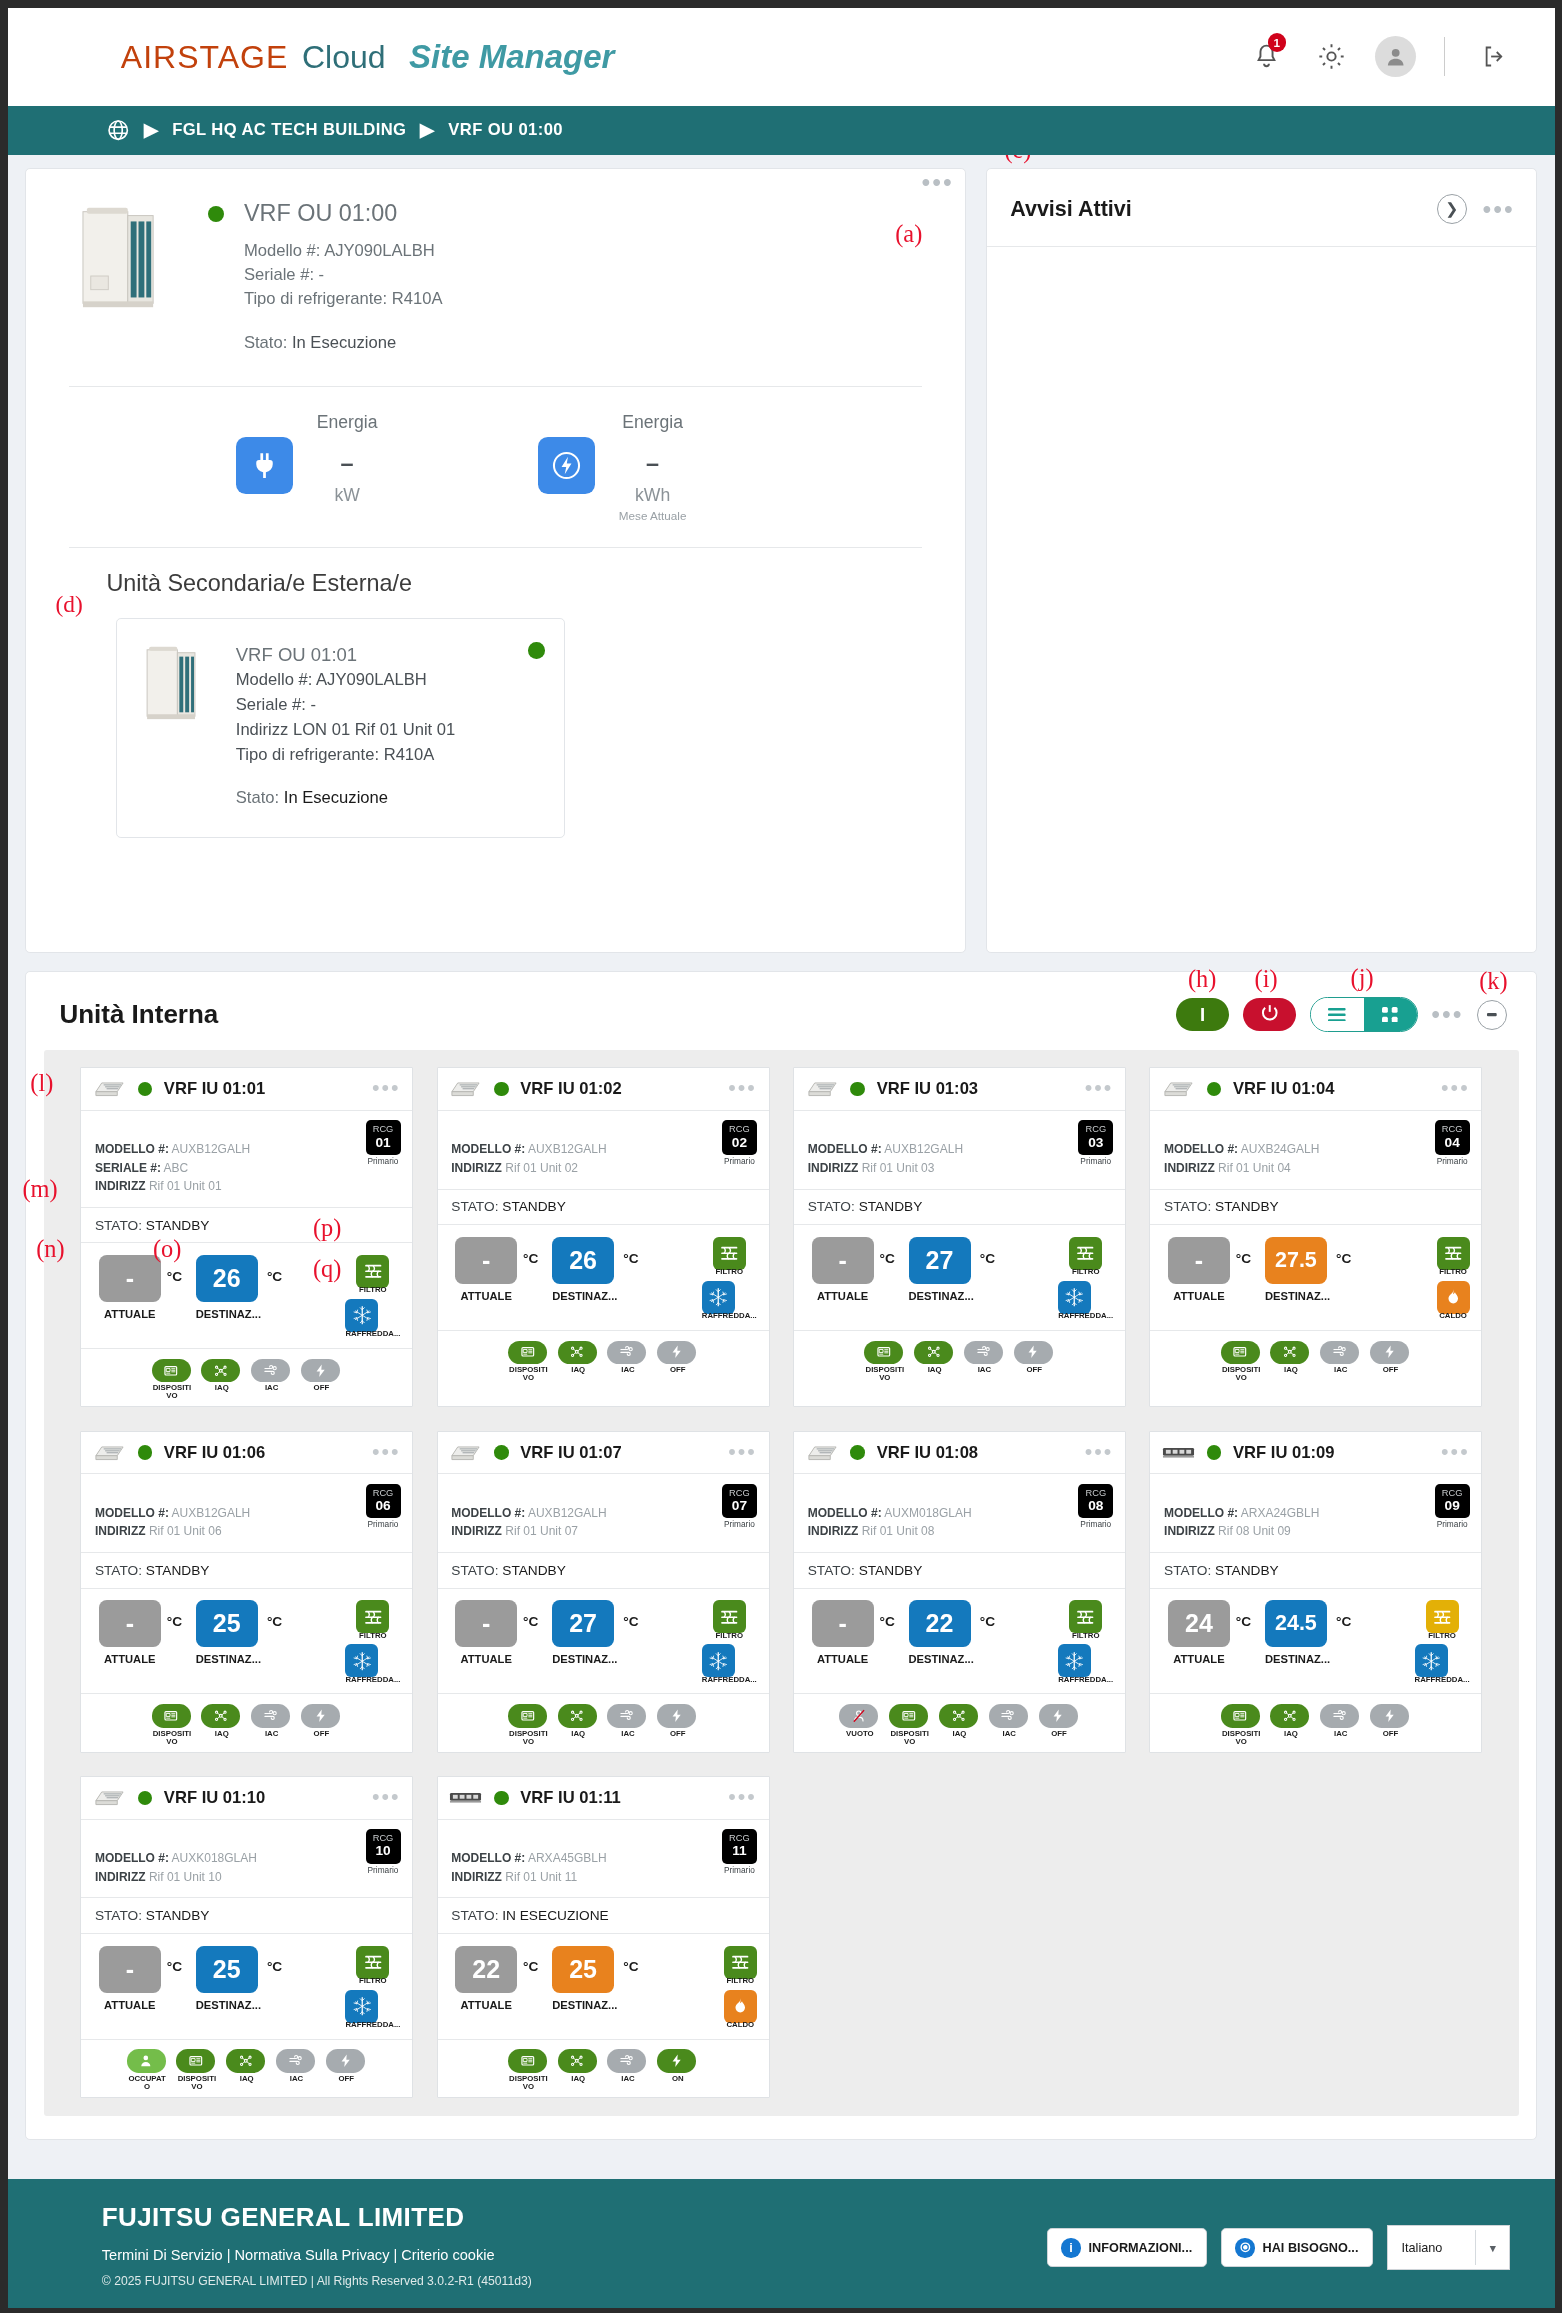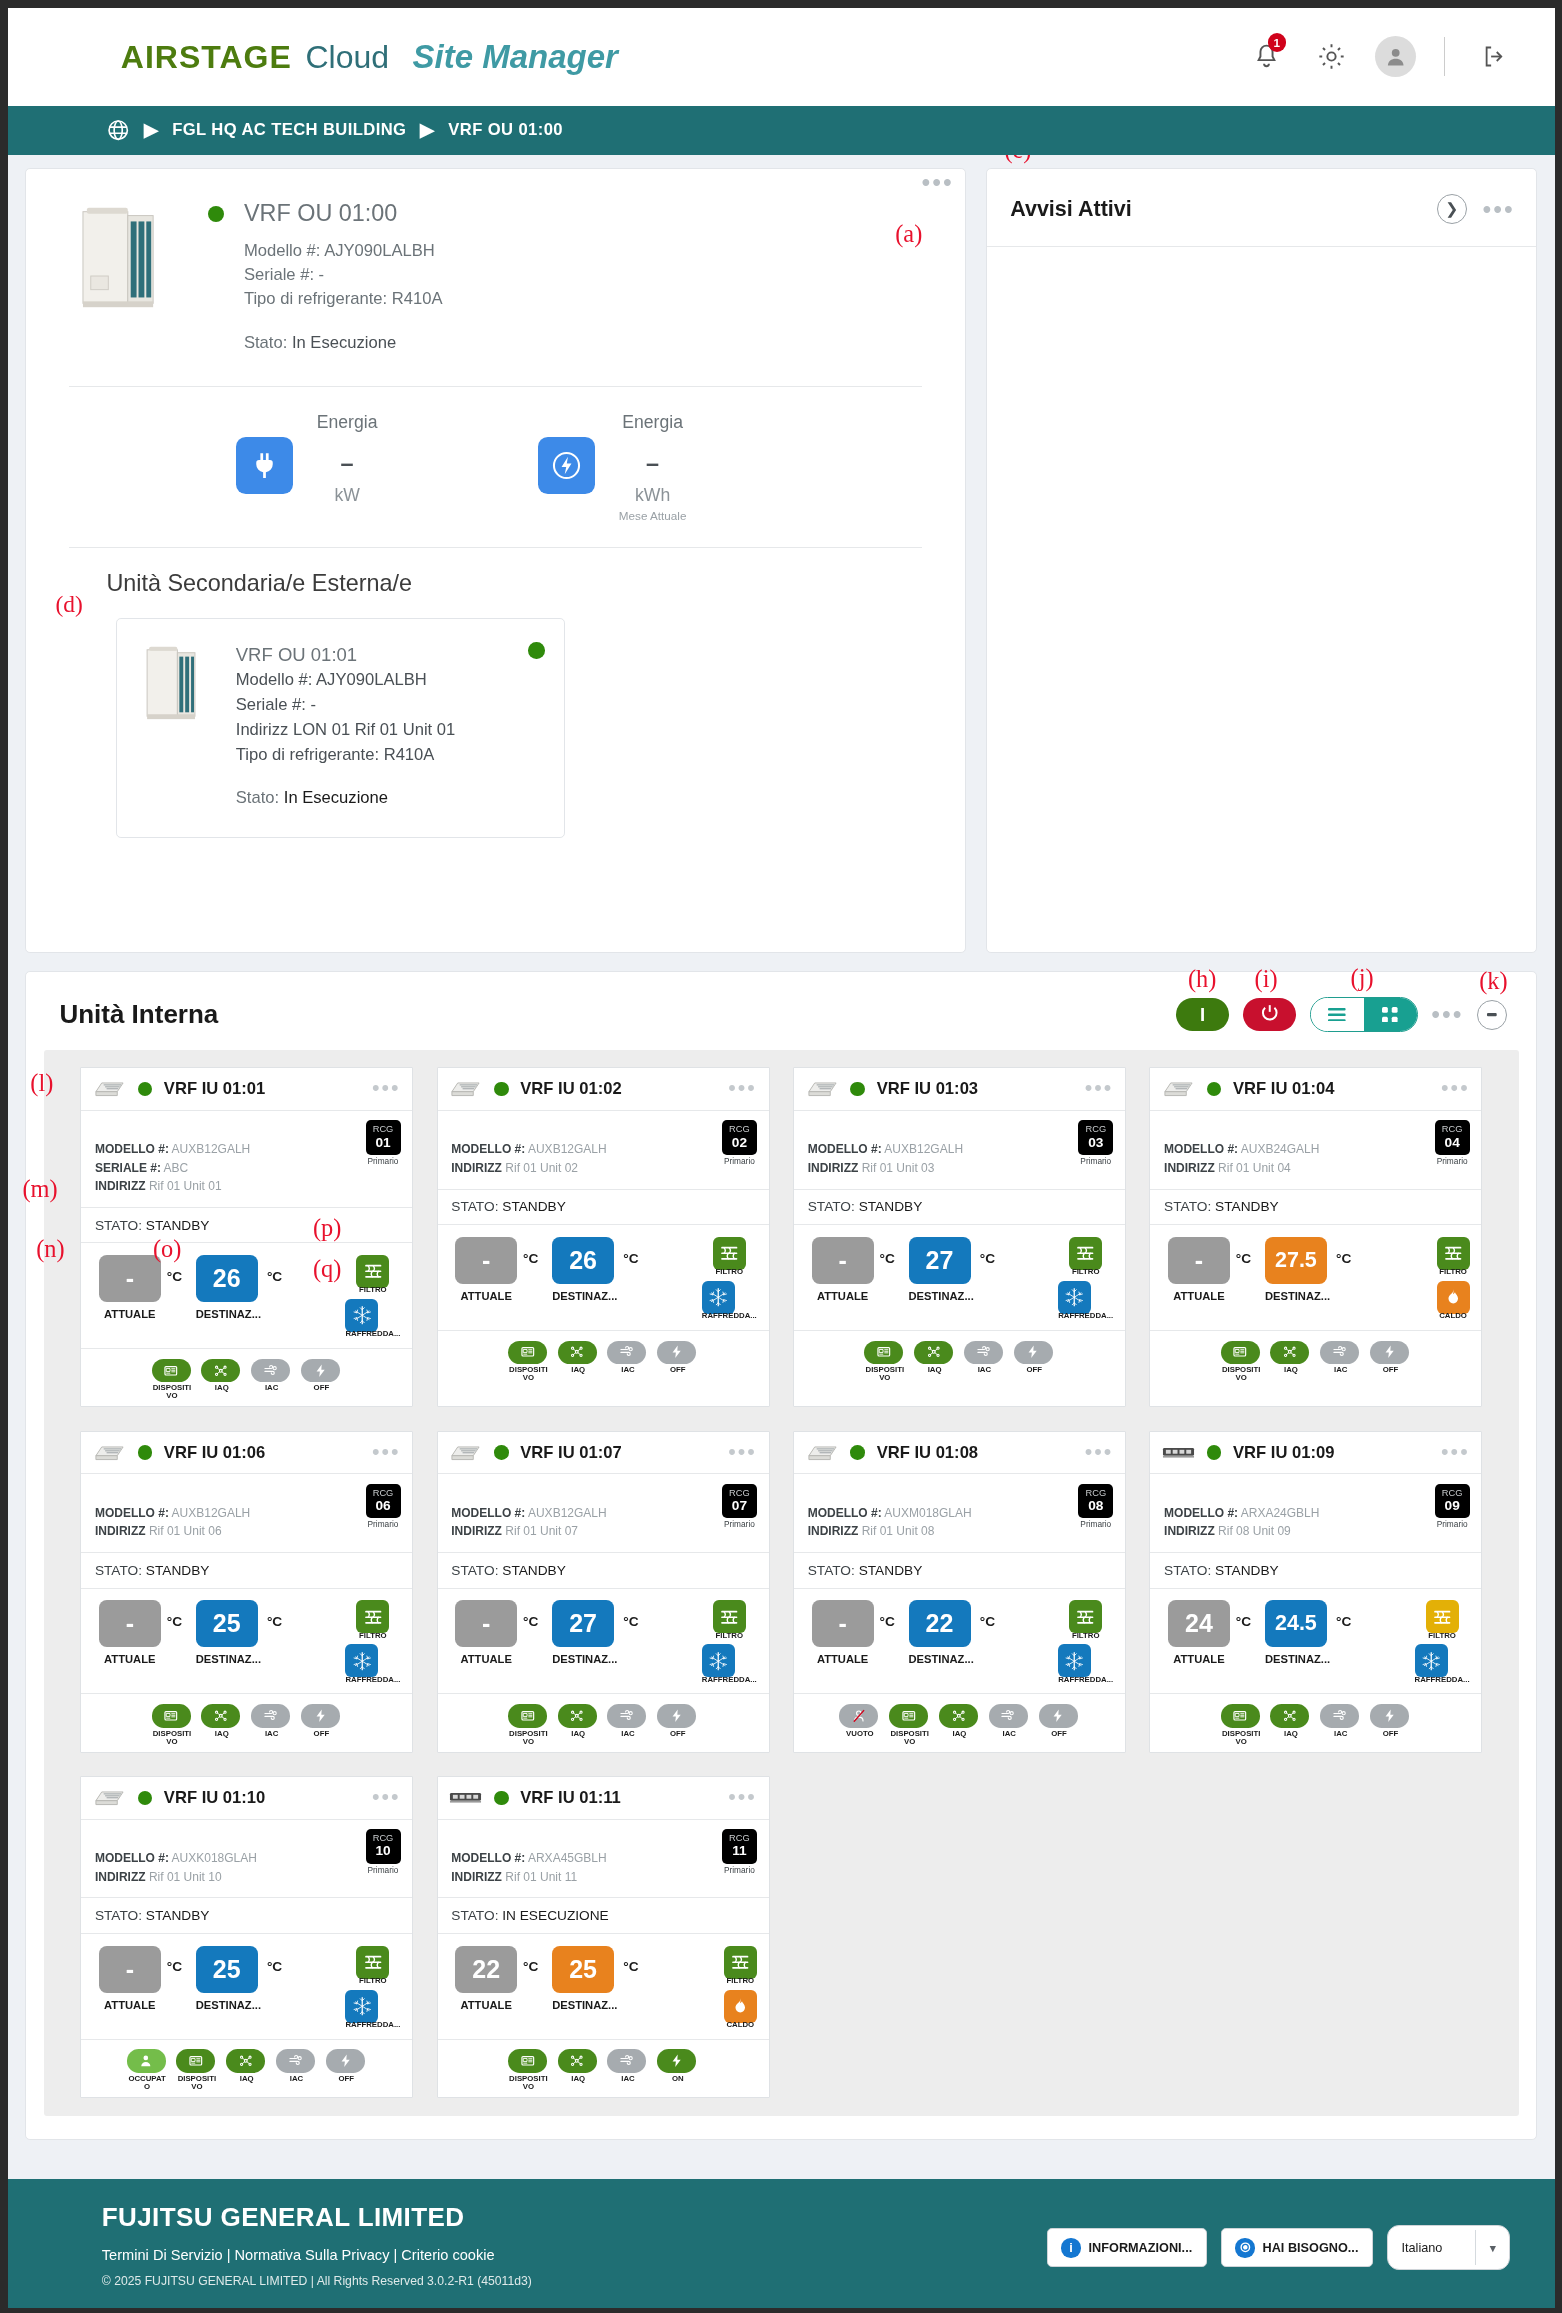--- a/index.html
+++ b/index.html
@@ -16,21 +16,21 @@
     overflow:hidden;
   }
 
   
   .topbar {
     height: 98px; background:#ffffff;
     display:flex; align-items:center; padding: 0 39px 0 113px;
     flex:none;
   }
   .logo { display:flex; align-items:baseline; gap:13.7px; }
-  .logo .airstage { font-size:32px; letter-spacing:1px; color:#4d7c0f; font-weight:700; }
+  .logo .airstage { font-size:32px; letter-spacing:1px; color:#c2410c; font-weight:400; }
   .logo .cloud    { font-size:32px; color:#2f6f78; font-weight:400; }
   .logo .sitemgr  { font-size:33px; color:#3f9aa4; font-style:italic; font-weight:bold; margin-left:9.8px;}
   .topbar-right { margin-left:auto; display:flex; align-items:center; gap:21.5px; }
   .icon-btn { width:43px;height:43px; display:flex;align-items:center;justify-content:center; position:relative; color:#555; }
   .badge {
     position:absolute; top:-2px; right:2px;
     background:#d0021b; color:#fff; border-radius:50%;
     width:18.5px;height:18.5px; font-size:11.7px; font-weight:bold;
     display:flex;align-items:center;justify-content:center;
   }
@@ -164,21 +164,21 @@
   .fb .t { font-size:7.8px; font-weight:bold; color:#1a1a1a; margin-top:2px; line-height:1.05; word-break:break-all;}
 
   
   .footer { background:#1f6f74; color:#fff; padding:23.4px 45px 19.5px 94px; display:flex; align-items:flex-start; flex:none;justify-content:center;}
   .f-left .f-title { font-size:26px; font-weight:bold; letter-spacing:0.4px;}
   .f-left .f-links { font-size:14.6px; margin-top:13.7px; }
   .f-left .f-copy  { font-size:12.2px; margin-top:11.7px; color:#dfeaea;}
   .f-right { margin-left:auto; display:flex; align-items:center; gap:13.7px; padding-top:23.4px;}
   .fbtn { background:#fff; border:1px solid #cfd4d8; border-radius:4.9px; height:39px; display:flex;align-items:center; gap:7.8px; padding:0 13.7px; font-size:12.7px; font-weight:bold; color:#1a1a1a; }
   .fbtn .ic { width:19.5px;height:19.5px;border-radius:50%;background:#1477d1;display:flex;align-items:center;justify-content:center;color:#fff;font-size:12.7px;font-weight:bold;}
-  .fsel { background:#fff; border:1px solid #cfd4d8; border-radius:12px; height:45px; width:123px; display:flex;align-items:center; font-size:12.7px; color:#1a1a1a; padding-left:13.7px; position:relative;}
+  .fsel { background:#fff; border:1px solid #cfd4d8; border-radius:0; height:45px; width:123px; display:flex;align-items:center; font-size:12.7px; color:#1a1a1a; padding-left:13.7px; position:relative;}
   .fsel .div { position:absolute; right:33px; top:3.9px; bottom:3.9px; width:1px; background:#d5dade;}
   .fsel .car { position:absolute; right:10.7px; font-size:10.7px; color:#5a6066;}
 
   .ann-abs { position:absolute; color:#e8112d; font-size:24.4px; font-family:"Liberation Serif", serif; }
 </style>
 </head>
 <body>
 
 <div class="app">
 

